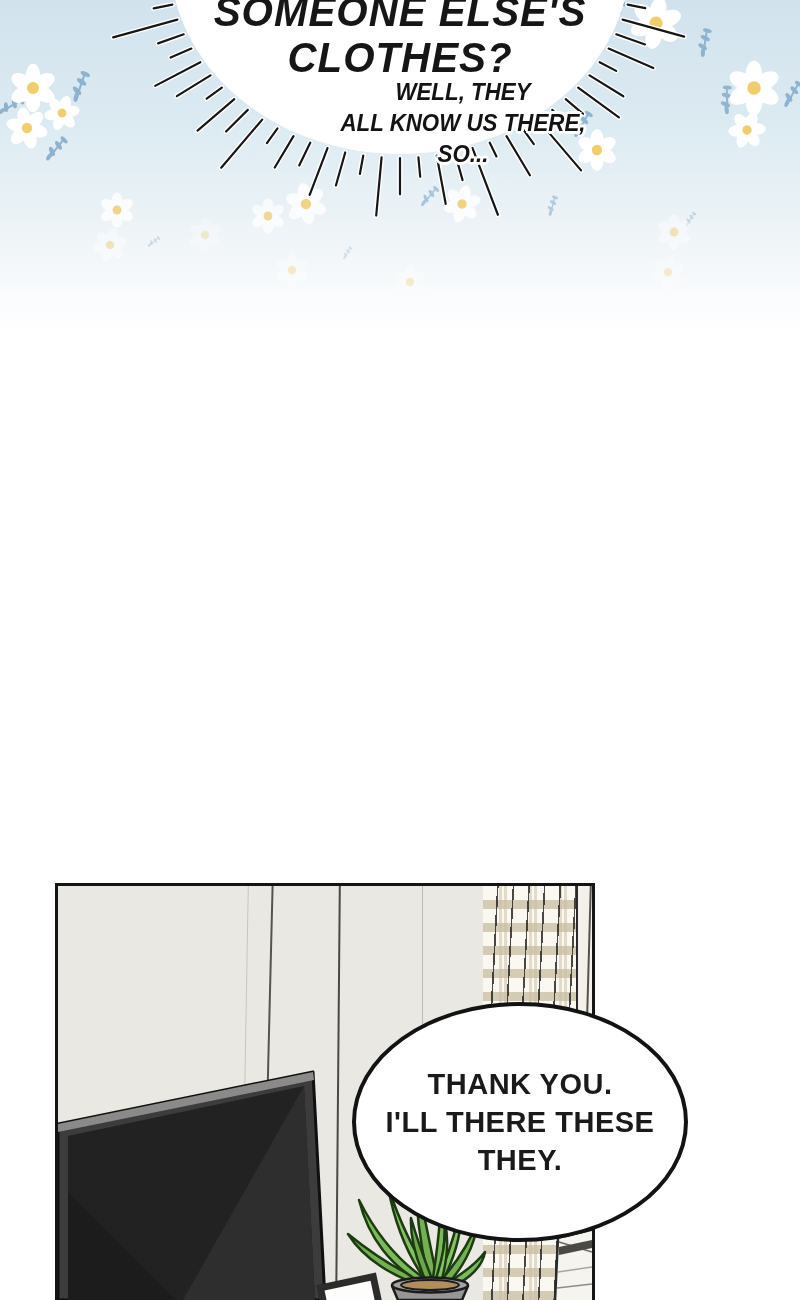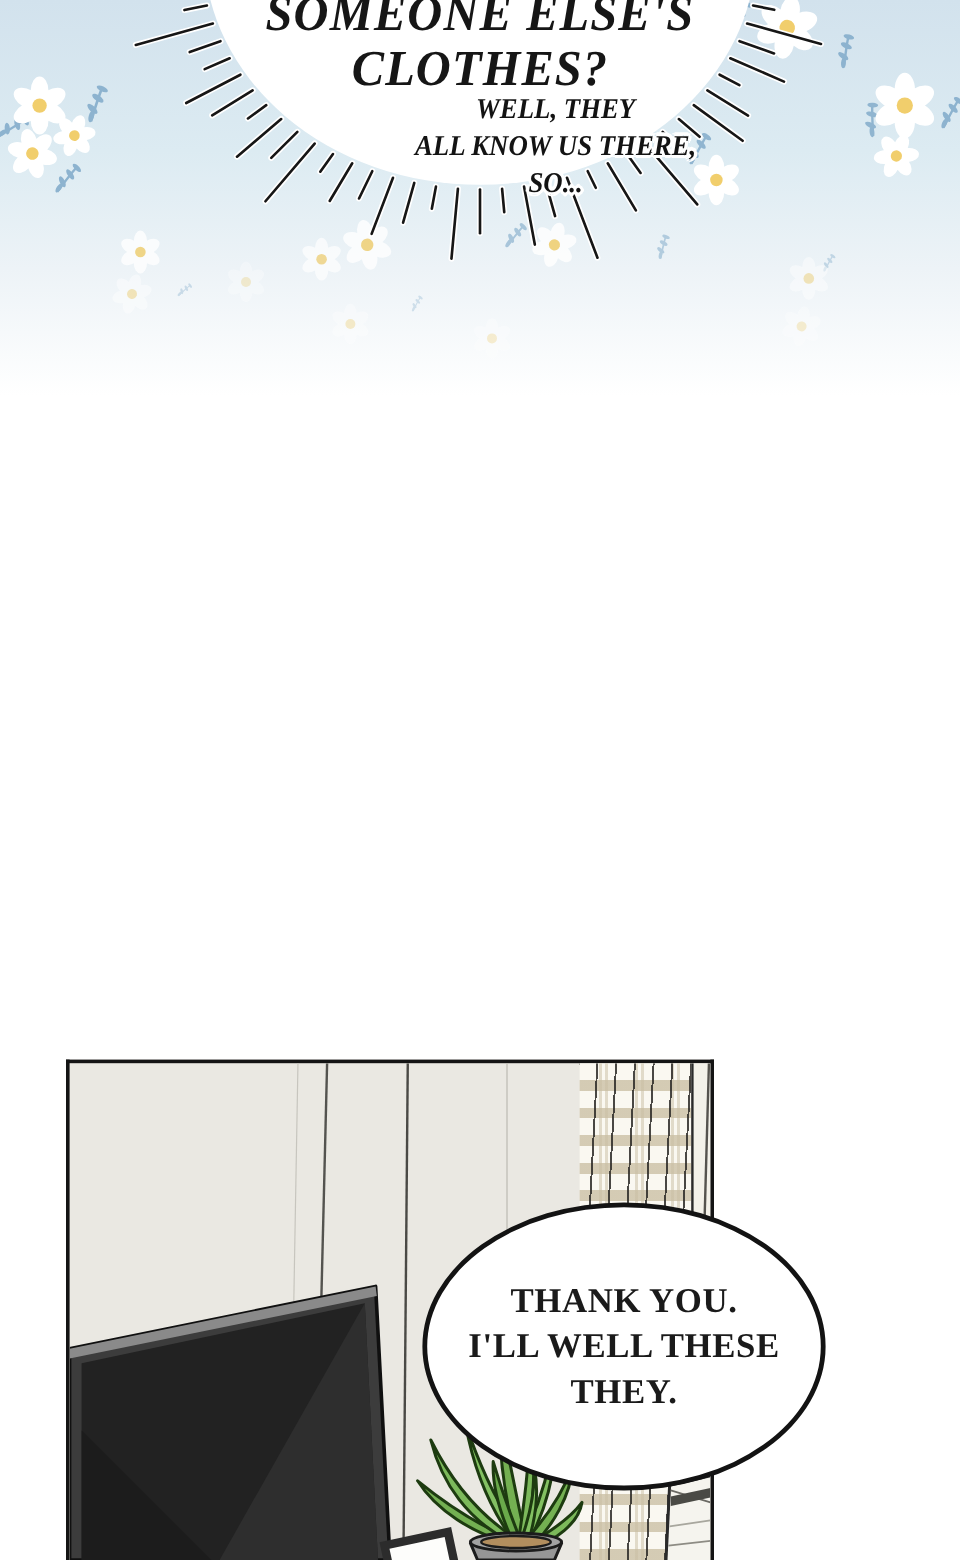--- a/index.html
+++ b/index.html
@@ -1,17 +1,17 @@
 <!DOCTYPE html>
 <html><head>
 <meta charset="utf-8">
 <style>
   html,body{margin:0;padding:0;background:#fff;}
   #page{position:relative;width:800px;height:1300px;overflow:hidden;background:#fff;
-        font-family:Liberation Serif, serif;}
+        font-family:Liberation Sans, sans-serif;}
 
   
   .sky{position:absolute;left:0;top:0;width:800px;height:330px;z-index:0;
        background:linear-gradient(180deg,#d2e2ed 0%,#dcebf2 38%,#edf3f7 68%,#ffffff 100%);}
   #flower-layer{position:absolute;left:0;top:0;z-index:1;pointer-events:none;}
 
   
   #burst-svg{position:absolute;left:0;top:0;z-index:2;}
   .burst-text{position:absolute;left:150px;top:-11px;width:500px;z-index:4;
       text-align:center;font-style:italic;font-weight:800;font-size:42px;line-height:46px;
@@ -261,17 +261,17 @@
           <polygon points="334,400 340,414 404,414 410,400" fill="#969696" stroke="#1c1c1c"></polygon>
           <ellipse cx="372" cy="399" rx="38" ry="7.5" fill="#a3a3a3" stroke="#1c1c1c"></ellipse>
           <ellipse cx="372" cy="399" rx="29" ry="5" fill="#b28e5e" stroke="#1c1c1c" stroke-width="2"></ellipse>
         </g>
       </svg>
     </div>
   </div>
 
   <div class="speech-bubble">
     <div>THANK YOU.</div>
-    <div>I'LL WELL THESE</div>
+    <div>I'LL THERE THESE</div>
     <div>THEY.</div>
   </div>
 
 </div>
 
 </body></html>

